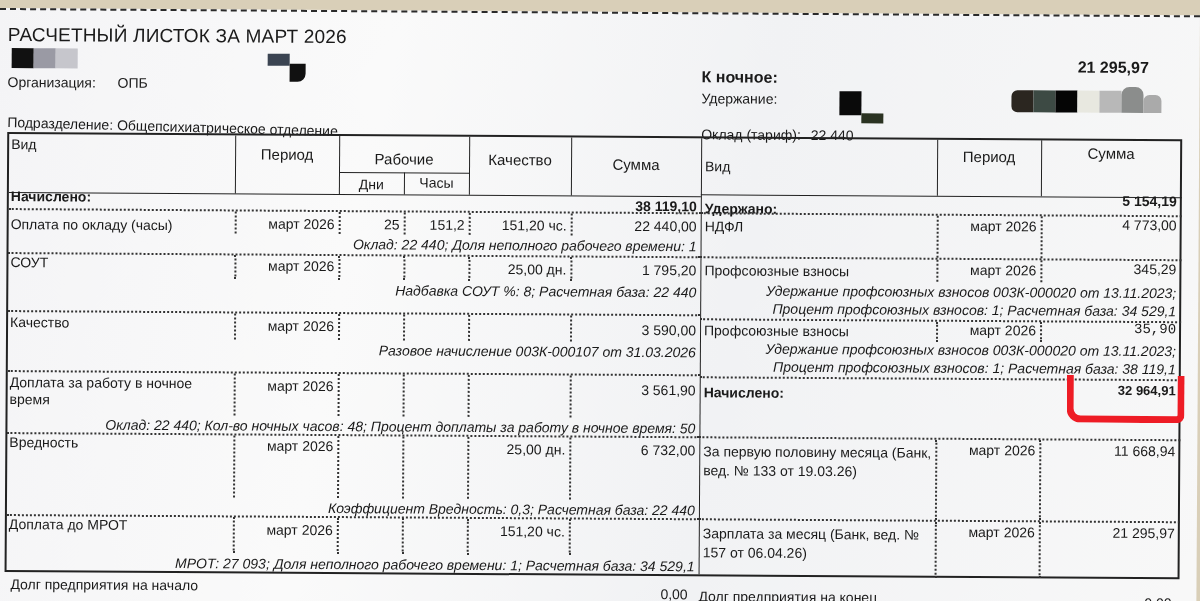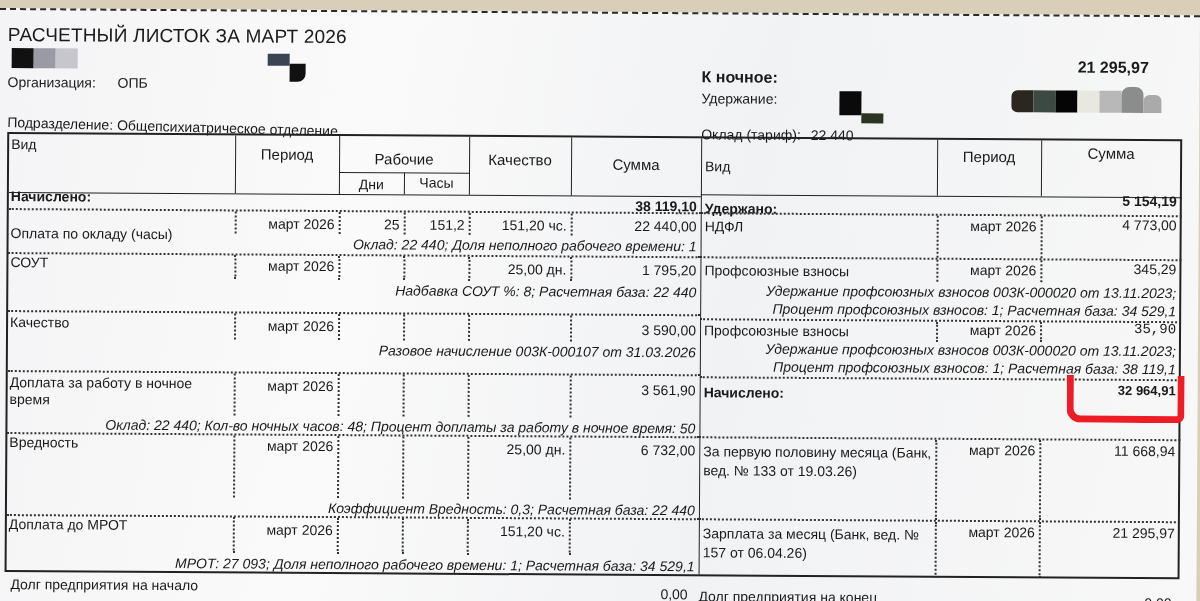--- a/index.html
+++ b/index.html
@@ -109,21 +109,21 @@
     <div class="hline" style="left:692px;width:481px;top:56px;"></div>
     <div class="cell" style="left:696px;top:20px;">Вид</div>
     <div class="cell c" style="left:928px;width:104px;top:8px;font-size:15px;">Период</div>
     <div class="cell c" style="left:1032px;width:140px;top:4px;font-size:15px;">Сумма</div>
 
     <div class="cell bold" style="left:2px;top:54px;">Начислено:</div>
     <div class="cell bold r" style="left:562px;width:126px;top:60px;">38 119,10</div>
     <div class="dhline" style="left:0;width:692px;top:74px;"></div>
 
     <div>
-      <div class="cell" style="left:2px;top:91px;">Оплата по окладу (часы)</div>
+      <div class="cell" style="left:2px;top:82px;">Оплата по окладу (часы)</div>
       <div class="cell r" style="left:226px;width:100px;top:80px;">март 2026</div>
       <div class="cell r" style="left:330px;width:61px;top:80px;">25</div>
       <div class="cell r" style="left:395px;width:61px;top:80px;">151,2</div>
       <div class="cell r" style="left:460px;width:98px;top:80px;">151,20 чс.</div>
       <div class="cell r" style="left:562px;width:126px;top:80px;">22 440,00</div>
       <div class="cell it r" style="left:200px;width:488px;top:100px;">Оклад: 22 440; Доля неполного рабочего времени: 1</div>
     </div>
     <div class="dvline" style="left:226px;top:76px;height:22px;"></div>
     <div class="dvline" style="left:330px;top:76px;height:22px;"></div>
     <div class="dvline" style="left:395px;top:76px;height:22px;"></div>

